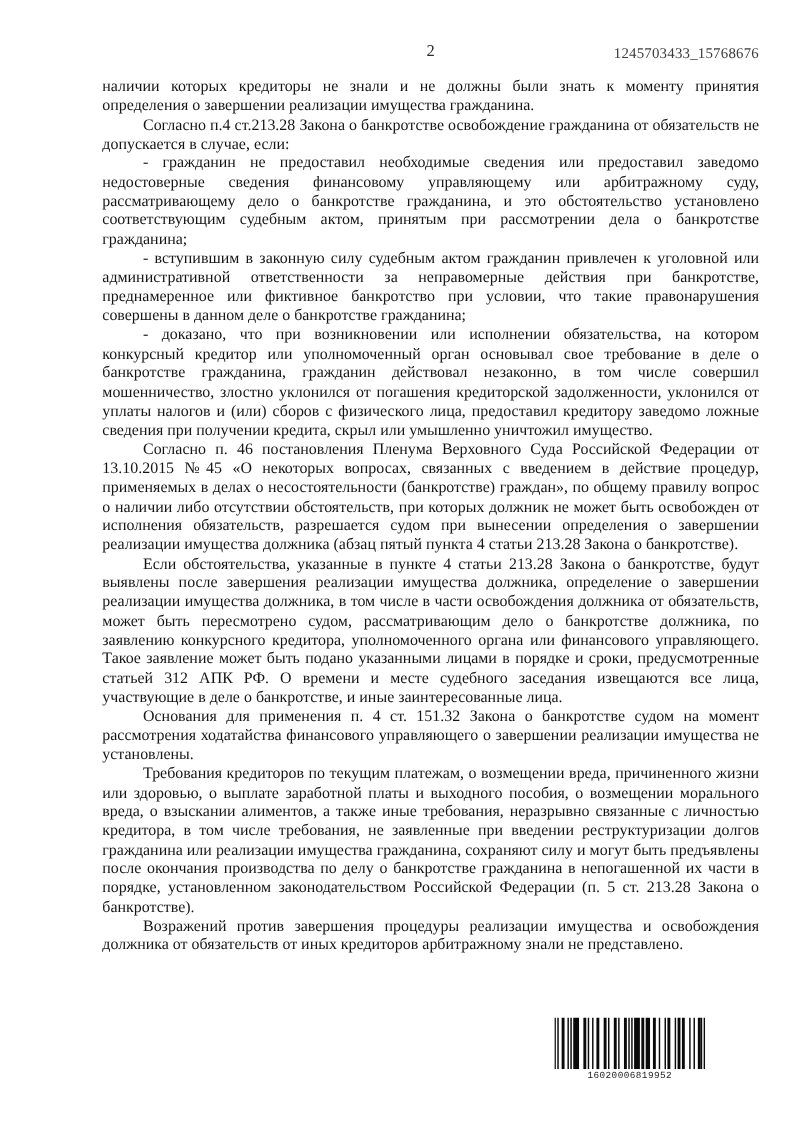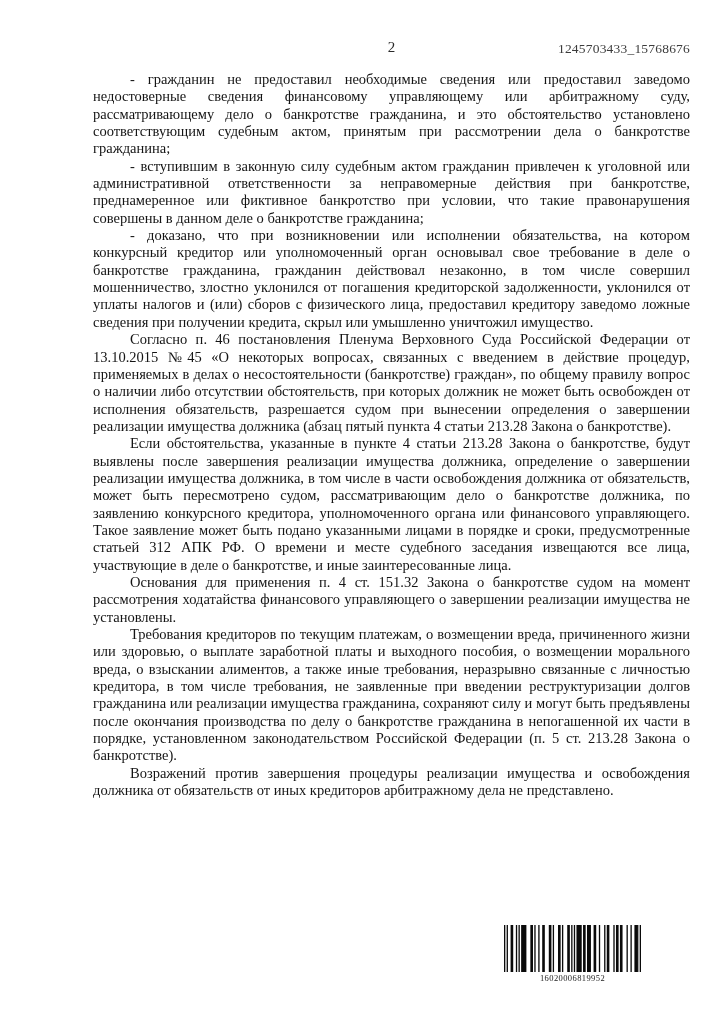--- a/index.html
+++ b/index.html
@@ -61,47 +61,49 @@
     left: 504px;
     top: 925px;
     width: 137px;
     text-align: center;
   }
   .barcode svg {
     display: block;
   }
   .barcode-number {
     margin-top: 1px;
-    font-family: Liberation Serif, serif;
+    font-family: Liberation Mono, monospace;
     font-size: 8.5px;
     letter-spacing: 0.4px;
     color: #222;
     white-space: nowrap;
   }
 </style>
 </head>
 <body>
 
 <div class="page">
 
   <div class="header">
     <span class="page-number">2</span>
     <span class="doc-id">1245703433_15768676</span>
   </div>
 
   <div class="body-text">
 
+  <p class="no-indent">наличии которых кредиторы не знали и не должны были знать к моменту принятия определения о завершении реализации имущества гражданина.</p>
+      <p>Согласно п.4 ст.213.28 Закона о банкротстве освобождение гражданина от обязательств не допускается в случае, если:</p>
       <p>- гражданин не предоставил необходимые сведения или предоставил заведомо недостоверные сведения финансовому управляющему или арбитражному суду, рассматривающему дело о банкротстве гражданина, и это обстоятельство установлено соответствующим судебным актом, принятым при рассмотрении дела о банкротстве гражданина;</p>
       <p>- вступившим в законную силу судебным актом гражданин привлечен к уголовной или административной ответственности за неправомерные действия при банкротстве, преднамеренное или фиктивное банкротство при условии, что такие правонарушения совершены в данном деле о банкротстве гражданина;</p>
       <p>- доказано, что при возникновении или исполнении обязательства, на котором конкурсный кредитор или уполномоченный орган основывал свое требование в деле о банкротстве гражданина, гражданин действовал незаконно, в том числе совершил мошенничество, злостно уклонился от погашения кредиторской задолженности, уклонился от уплаты налогов и (или) сборов с физического лица, предоставил кредитору заведомо ложные сведения при получении кредита, скрыл или умышленно уничтожил имущество.</p>
       <p>Согласно п. 46 постановления Пленума Верховного Суда Российской Федерации от 13.10.2015 №45 «О некоторых вопросах, связанных с введением в действие процедур, применяемых в делах о несостоятельности (банкротстве) граждан», по общему правилу вопрос о наличии либо отсутствии обстоятельств, при которых должник не может быть освобожден от исполнения обязательств, разрешается судом при вынесении определения о завершении реализации имущества должника (абзац пятый пункта 4 статьи 213.28 Закона о банкротстве).</p>
       <p>Если обстоятельства, указанные в пункте 4 статьи 213.28 Закона о банкротстве, будут выявлены после завершения реализации имущества должника, определение о завершении реализации имущества должника, в том числе в части освобождения должника от обязательств, может быть пересмотрено судом, рассматривающим дело о банкротстве должника, по заявлению конкурсного кредитора, уполномоченного органа или финансового управляющего. Такое заявление может быть подано указанными лицами в порядке и сроки, предусмотренные статьей 312 АПК РФ. О времени и месте судебного заседания извещаются все лица, участвующие в деле о банкротстве, и иные заинтересованные лица.</p>
       <p>Основания для применения п. 4 ст. 151.32 Закона о банкротстве судом на момент рассмотрения ходатайства финансового управляющего о завершении реализации имущества не установлены.</p>
       <p>Требования кредиторов по текущим платежам, о возмещении вреда, причиненного жизни или здоровью, о выплате заработной платы и выходного пособия, о возмещении морального вреда, о взыскании алиментов, а также иные требования, неразрывно связанные с личностью кредитора, в том числе требования, не заявленные при введении реструктуризации долгов гражданина или реализации имущества гражданина, сохраняют силу и могут быть предъявлены после окончания производства по делу о банкротстве гражданина в непогашенной их части в порядке, установленном законодательством Российской Федерации (п. 5 ст. 213.28 Закона о банкротстве).</p>
-      <p>Возражений против завершения процедуры реализации имущества и освобождения должника от обязательств от иных кредиторов арбитражному дела не представлено.</p>
+      <p>Возражений против завершения процедуры реализации имущества и освобождения должника от обязательств от иных кредиторов арбитражному знали не представлено.</p>
     </div>
 
   <div class="barcode">
     <div id="barcode-bars">
         <svg width="137" height="47" viewBox="0 0 137 47">
           <rect x="0.00" y="0" width="1.32" height="47" fill="#0a0a0a"></rect>
           <rect x="2.63" y="0" width="1.32" height="47" fill="#0a0a0a"></rect>
           <rect x="6.59" y="0" width="2.63" height="47" fill="#0a0a0a"></rect>
           <rect x="11.86" y="0" width="1.32" height="47" fill="#0a0a0a"></rect>
           <rect x="14.49" y="0" width="1.32" height="47" fill="#0a0a0a"></rect>

